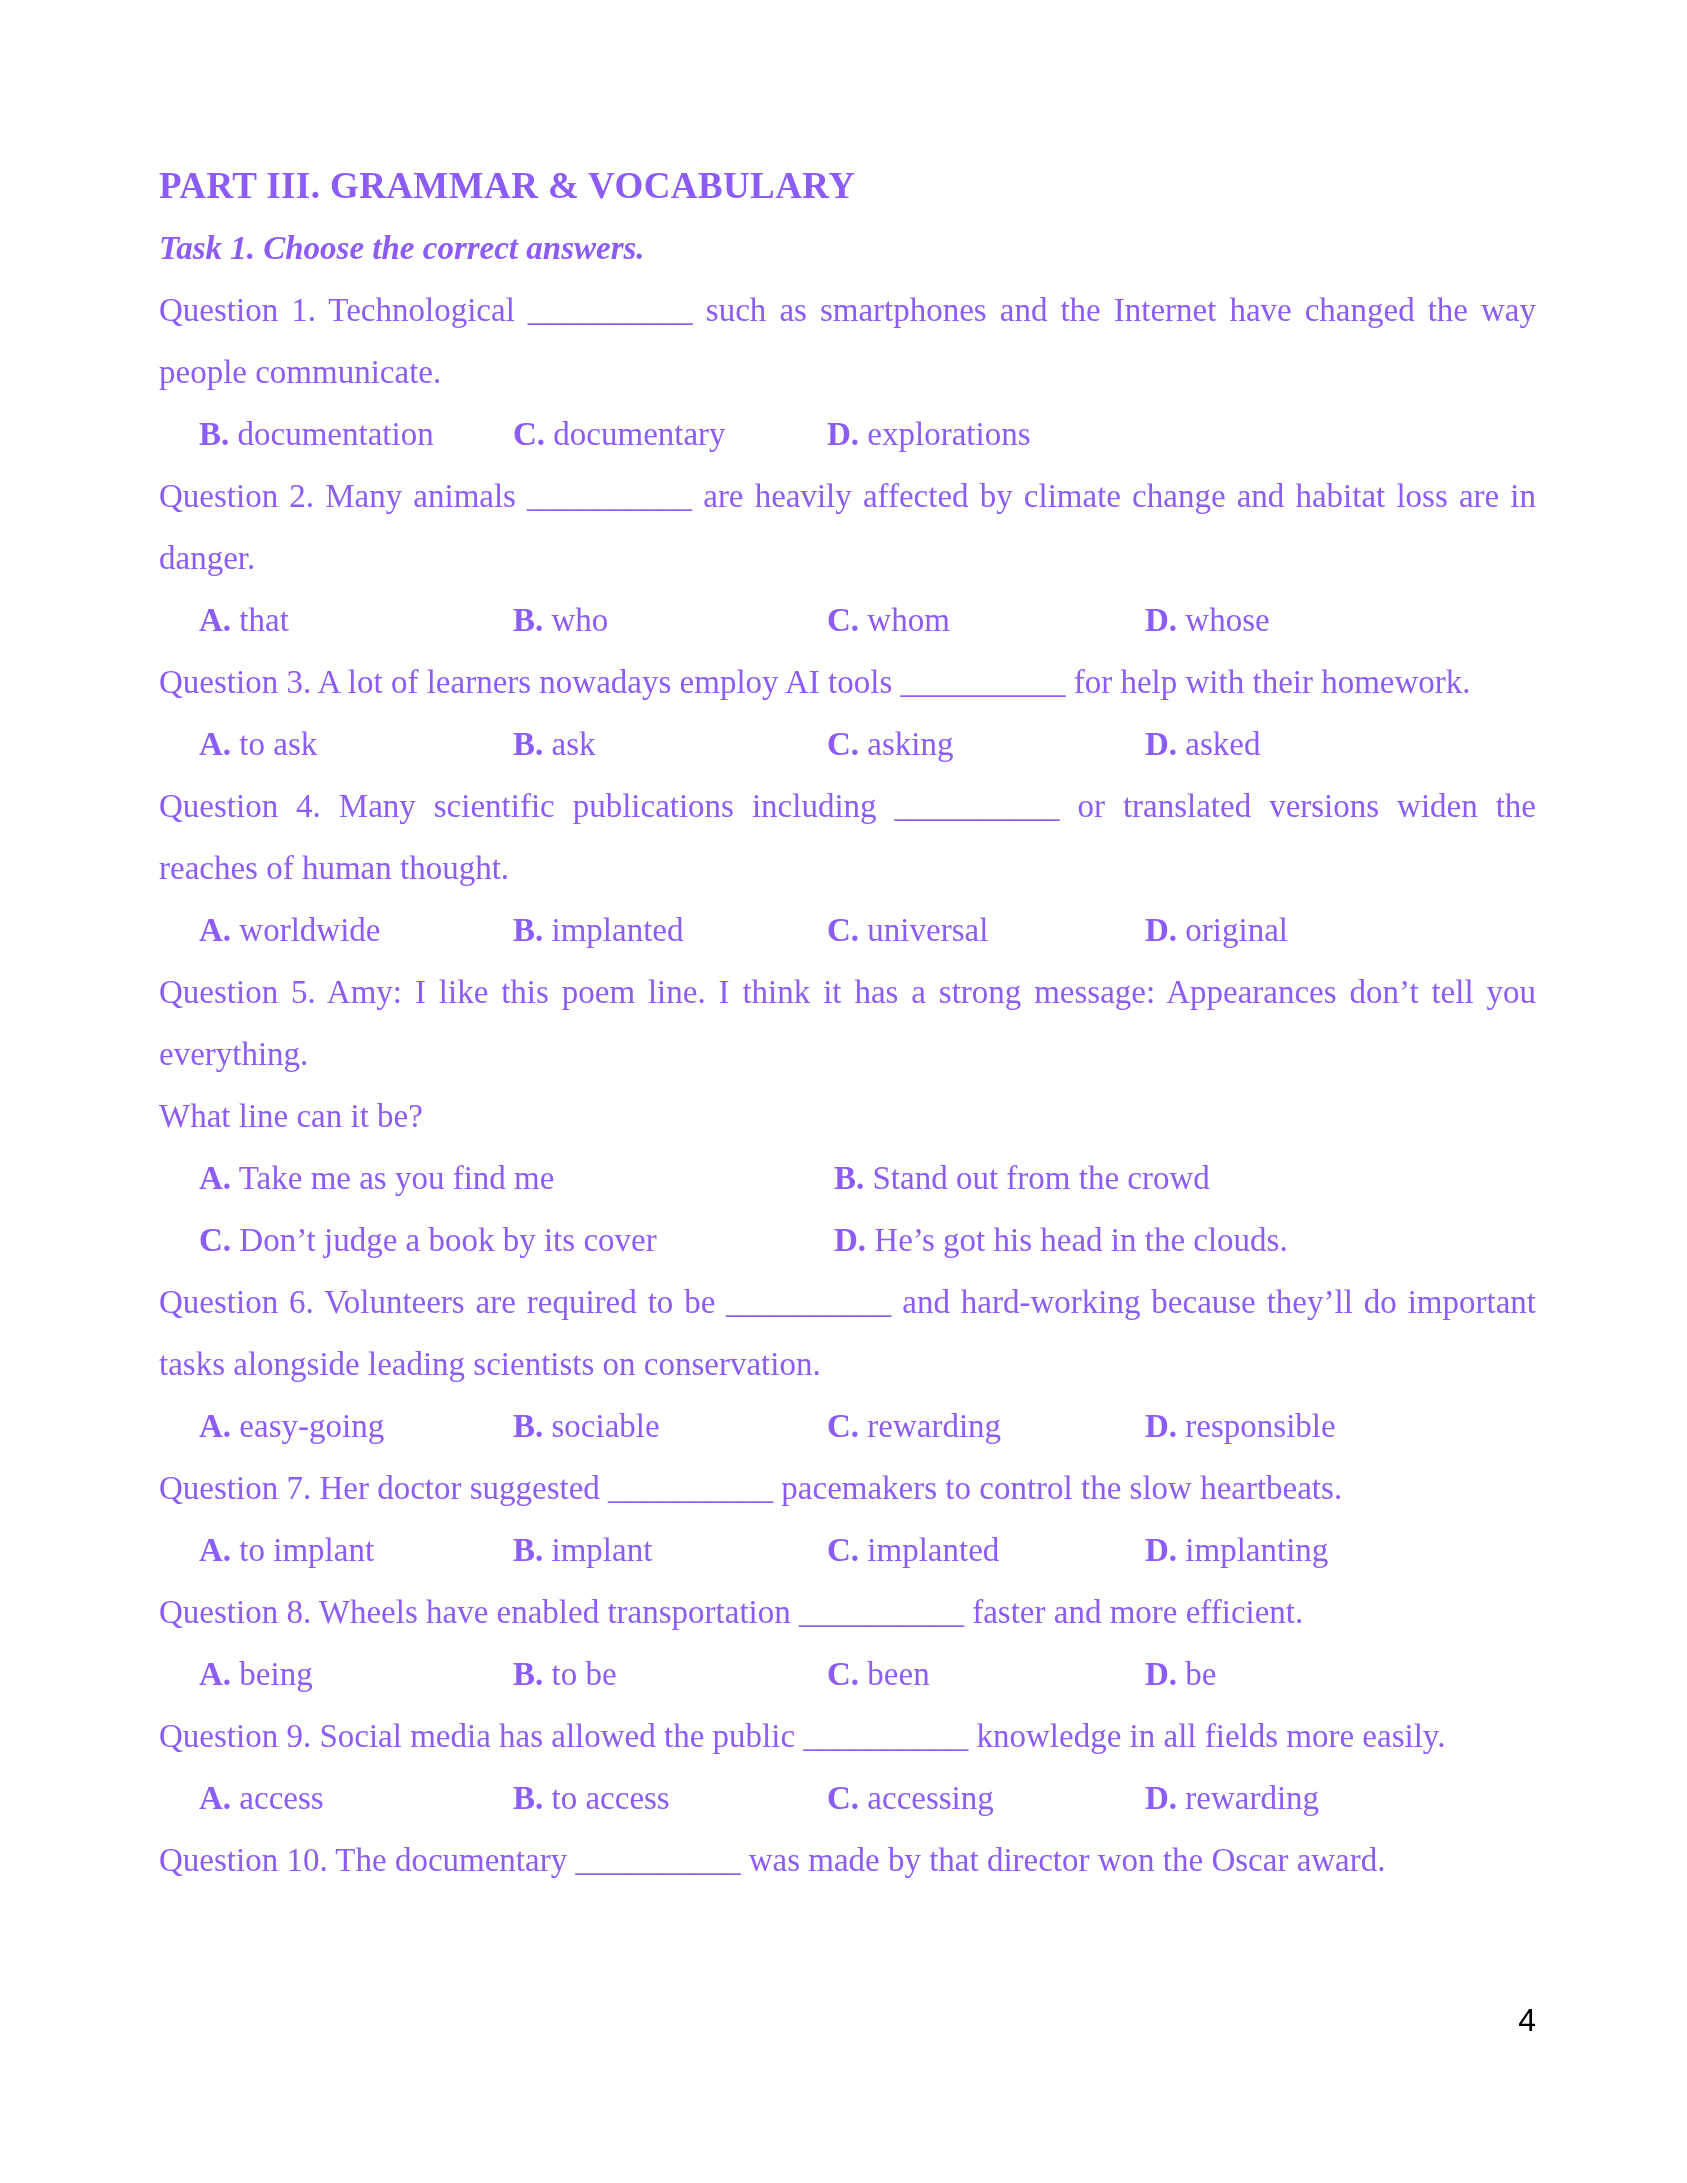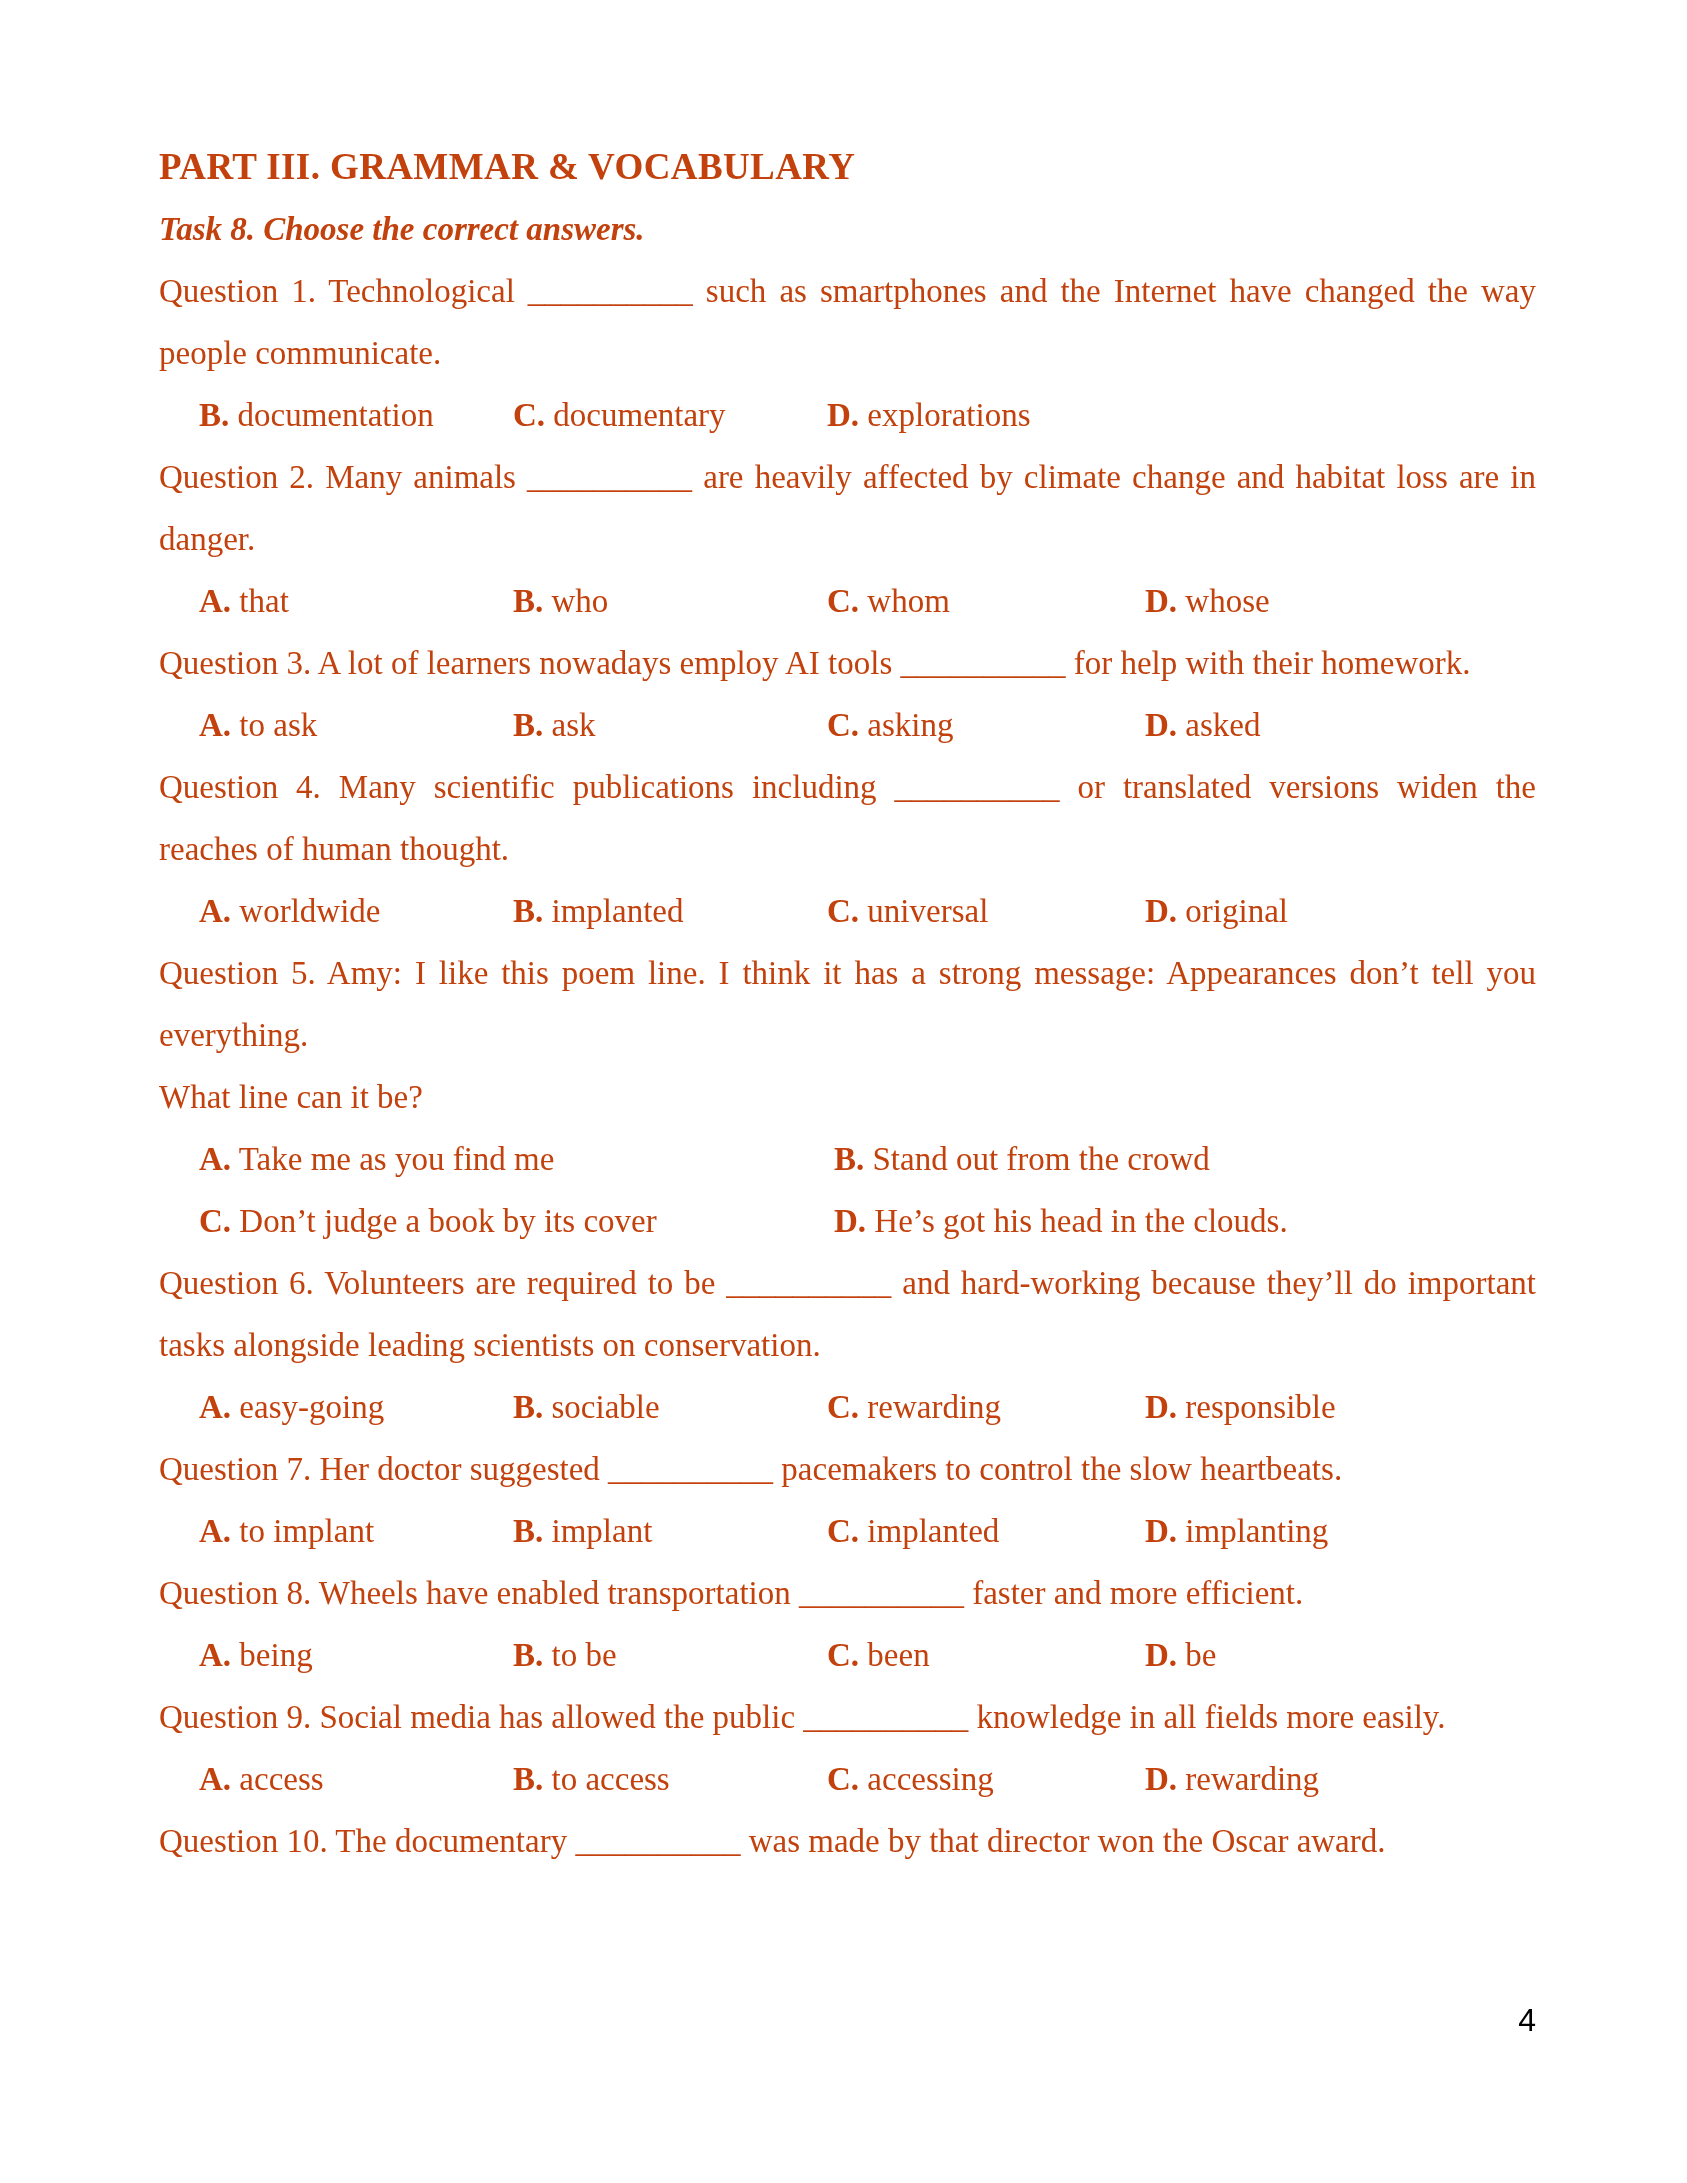--- a/index.html
+++ b/index.html
@@ -9,26 +9,26 @@
   }
   body {
     width: 1687px;
     height: 2183px;
     position: relative;
     color: #000000;
   }
   .content {
     position: absolute;
     left: 159px;
-    top: 136px;
+    top: 155px;
     width: 1377px;
     font-family: "Liberation Serif", "DejaVu Serif", serif;
     font-size: 33px;
     line-height: 62px;
-    color: #c2410c;
+    color: #8b5cf6;
   }
   .part-title {
     font-size: 37px;
     font-weight: bold;
     letter-spacing: 0.4px;
   }
   .task-line {
     font-weight: bold;
     font-style: italic;
   }
@@ -69,21 +69,21 @@
     line-height: 62px;
   }
 </style>
 </head>
 <body>
 
 <div class="content">
 
   <div class="part-title">PART III. GRAMMAR &amp; VOCABULARY</div>
 
-  <div class="task-line">Task 8. Choose the correct answers.</div>
+  <div class="task-line">Task 1. Choose the correct answers.</div>
 
   <div>
     <p class="qtext"><b class="qlabel">Question 1.</b><span> Technological __________ such as smartphones and the Internet have changed the way people communicate.</span></p>
     <div class="opts">
       <span class="opt"><b>B.</b> <span>documentation</span></span>
       <span class="opt"><b>C.</b> <span>documentary</span></span>
       <span class="opt"><b>D.</b> <span>explorations</span></span>
     </div>
   </div>
 

